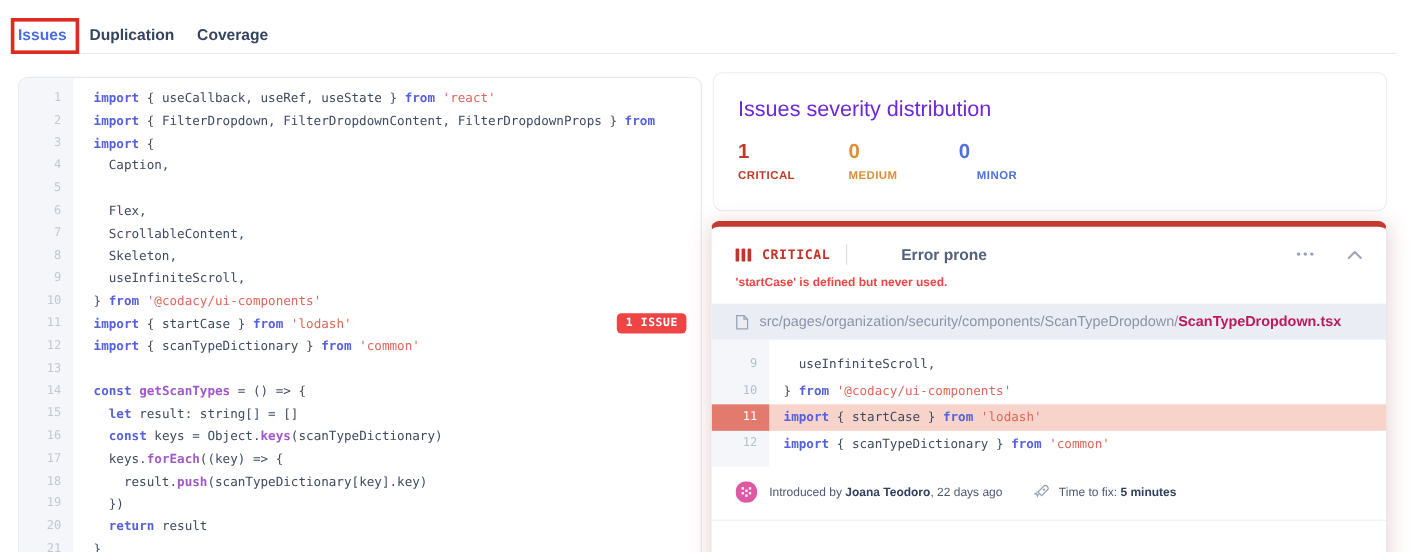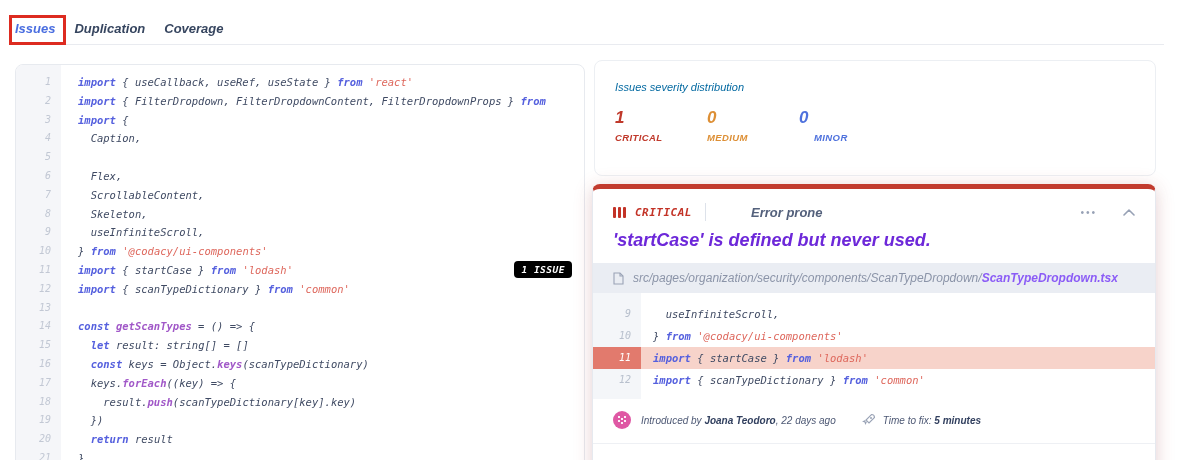--- a/index.html
+++ b/index.html
@@ -1,17 +1,17 @@
 <!DOCTYPE html>
 <html><head>
 <meta charset="utf-8">
 <style>
   html,body{margin:0;padding:0;background:#fff;}
   body{font-family:"Liberation Sans",sans-serif;}
-  #page{position:relative;width:1178px;height:460px;overflow:hidden;background:#fff;font-style:italic;}
+  #page{position:relative;width:1178px;height:460px;overflow:hidden;background:#fff;}
 
   
   .tabbar{position:absolute;left:15px;top:21px;display:flex;gap:19px;z-index:2;}
   .tab{font-size:13px;font-weight:700;color:#36455f;padding-bottom:7px;cursor:pointer;}
   .tab.active{color:#4a6ee0;border-bottom:2px solid #4a6ee0;}
   .tab-divider{position:absolute;left:14px;right:14px;top:44px;height:1px;background:#e9ebf0;}
   .annotation-box{position:absolute;left:9px;top:15px;width:57px;height:30px;border:3px solid #dd2b20;box-sizing:border-box;z-index:5;}
 
   
   .code-panel{position:absolute;left:15px;top:64px;width:570px;height:400px;box-sizing:border-box;
@@ -20,49 +20,49 @@
   .code-lines{position:relative;padding-top:8px;}
   .cl{display:flex;height:18.8px;line-height:18.8px;white-space:pre;}
   .cl .ln{flex:0 0 45px;box-sizing:border-box;text-align:right;padding-right:10px;
     font-family:"DejaVu Sans Mono",monospace;font-size:10px;color:#c2c8d4;position:relative;}
   .cl .ct{padding-left:17px;font-family:"DejaVu Sans Mono",monospace;font-size:10.5px;}
   .tok-k{color:#5560de;font-weight:bold;}
   .tok-s{color:#de675c;}
   .tok-f{color:#a158c8;font-weight:bold;}
   .tok-d{color:#3f4a63;}
   .issue-badge{position:absolute;top:196px;right:12px;height:17px;line-height:17px;padding:0 7px;
-    background:#000000;color:#fff;border-radius:4px;font-family:"DejaVu Sans Mono",monospace;
+    background:#ef4444;color:#fff;border-radius:4px;font-family:"DejaVu Sans Mono",monospace;
     font-size:9.5px;font-weight:bold;letter-spacing:.5px;}
 
   
   .severity-card{position:absolute;left:594px;top:60px;width:562px;height:116px;box-sizing:border-box;
     background:#fff;border:1px solid #eceff3;border-radius:8px;padding:20px;}
-  .severity-title{font-size:11px;color:#0369a1;}
+  .severity-title{font-size:18px;color:#6d28d9;}
   .severity-stats{display:flex;margin-top:15px;}
   .stat{width:92px;}
   .stat-value{font-size:17px;font-weight:700;}
   .stat-label{font-size:9.5px;font-weight:600;letter-spacing:.4px;margin-top:4px;}
 
   
   .issue-card{position:absolute;left:592px;top:184px;width:564px;height:300px;box-sizing:border-box;
     background:#fff;border:1px solid #e6e9ef;border-top:5px solid #c23b2e;border-radius:8px;
     box-shadow:0 2px 20px rgba(194,59,46,.16),0 4px 14px rgba(140,150,170,.14);overflow:hidden;}
   .card-head{display:flex;align-items:center;padding:14px 20px 0 20px;}
   .bars{display:inline-flex;align-items:flex-end;margin-right:7px;}
   .bars i{display:inline-block;width:3px;height:11px;background:#c33327;margin-right:2px;border-radius:1px;}
   .sev-label{font-family:"DejaVu Sans Mono",monospace;font-size:11px;font-weight:bold;color:#c33327;letter-spacing:.5px;}
   .head-div{width:1px;height:18px;background:#dde2ea;margin:0 13px;}
   .category{font-size:13px;font-weight:600;color:#54617c;margin-left:32px;}
   .head-spacer{flex:1;}
   .ellipsis{font-size:10px;letter-spacing:2px;color:#97a1b5;cursor:pointer;margin-right:26px;}
   .chev{cursor:pointer;display:flex;align-items:center;}
-  .card-title{padding:9px 20px 12px 20px;font-size:18px;font-weight:700;color:#6d28d9;}
+  .card-title{padding:9px 20px 12px 20px;font-size:10px;font-weight:700;color:#ef4444;}
   .path-bar{height:30px;background:#eaedf3;display:flex;align-items:center;padding:0 20px;gap:9px;}
   .path-text{font-size:12px;color:#8b94a8;white-space:nowrap;overflow:hidden;}
-  .path-file{color:#8b5cf6;font-weight:600;}
+  .path-file{color:#be185d;font-weight:600;}
   .snippet{position:relative;padding:10px 0 8px 0;}
   .snippet::before{content:"";position:absolute;left:0;top:0;bottom:0;width:48px;background:#f4f6f9;}
   .srow{display:flex;height:22px;line-height:22px;white-space:pre;position:relative;}
   .srow .ln{flex:0 0 48px;box-sizing:border-box;text-align:right;padding-right:10px;
     font-family:"DejaVu Sans Mono",monospace;font-size:10px;color:#b8c0cd;}
   .srow .ct{padding-left:12px;font-family:"DejaVu Sans Mono",monospace;font-size:10.5px;}
   .srow.hl{background:#f7d3ca;}
   .srow.hl .ln{background:#e27a6d;color:#fff;}
   .card-footer{display:flex;align-items:center;padding:12px 20px 14px 20px;font-size:10px;color:#4d5874;}
   .card-footer b{color:#32405f;}

